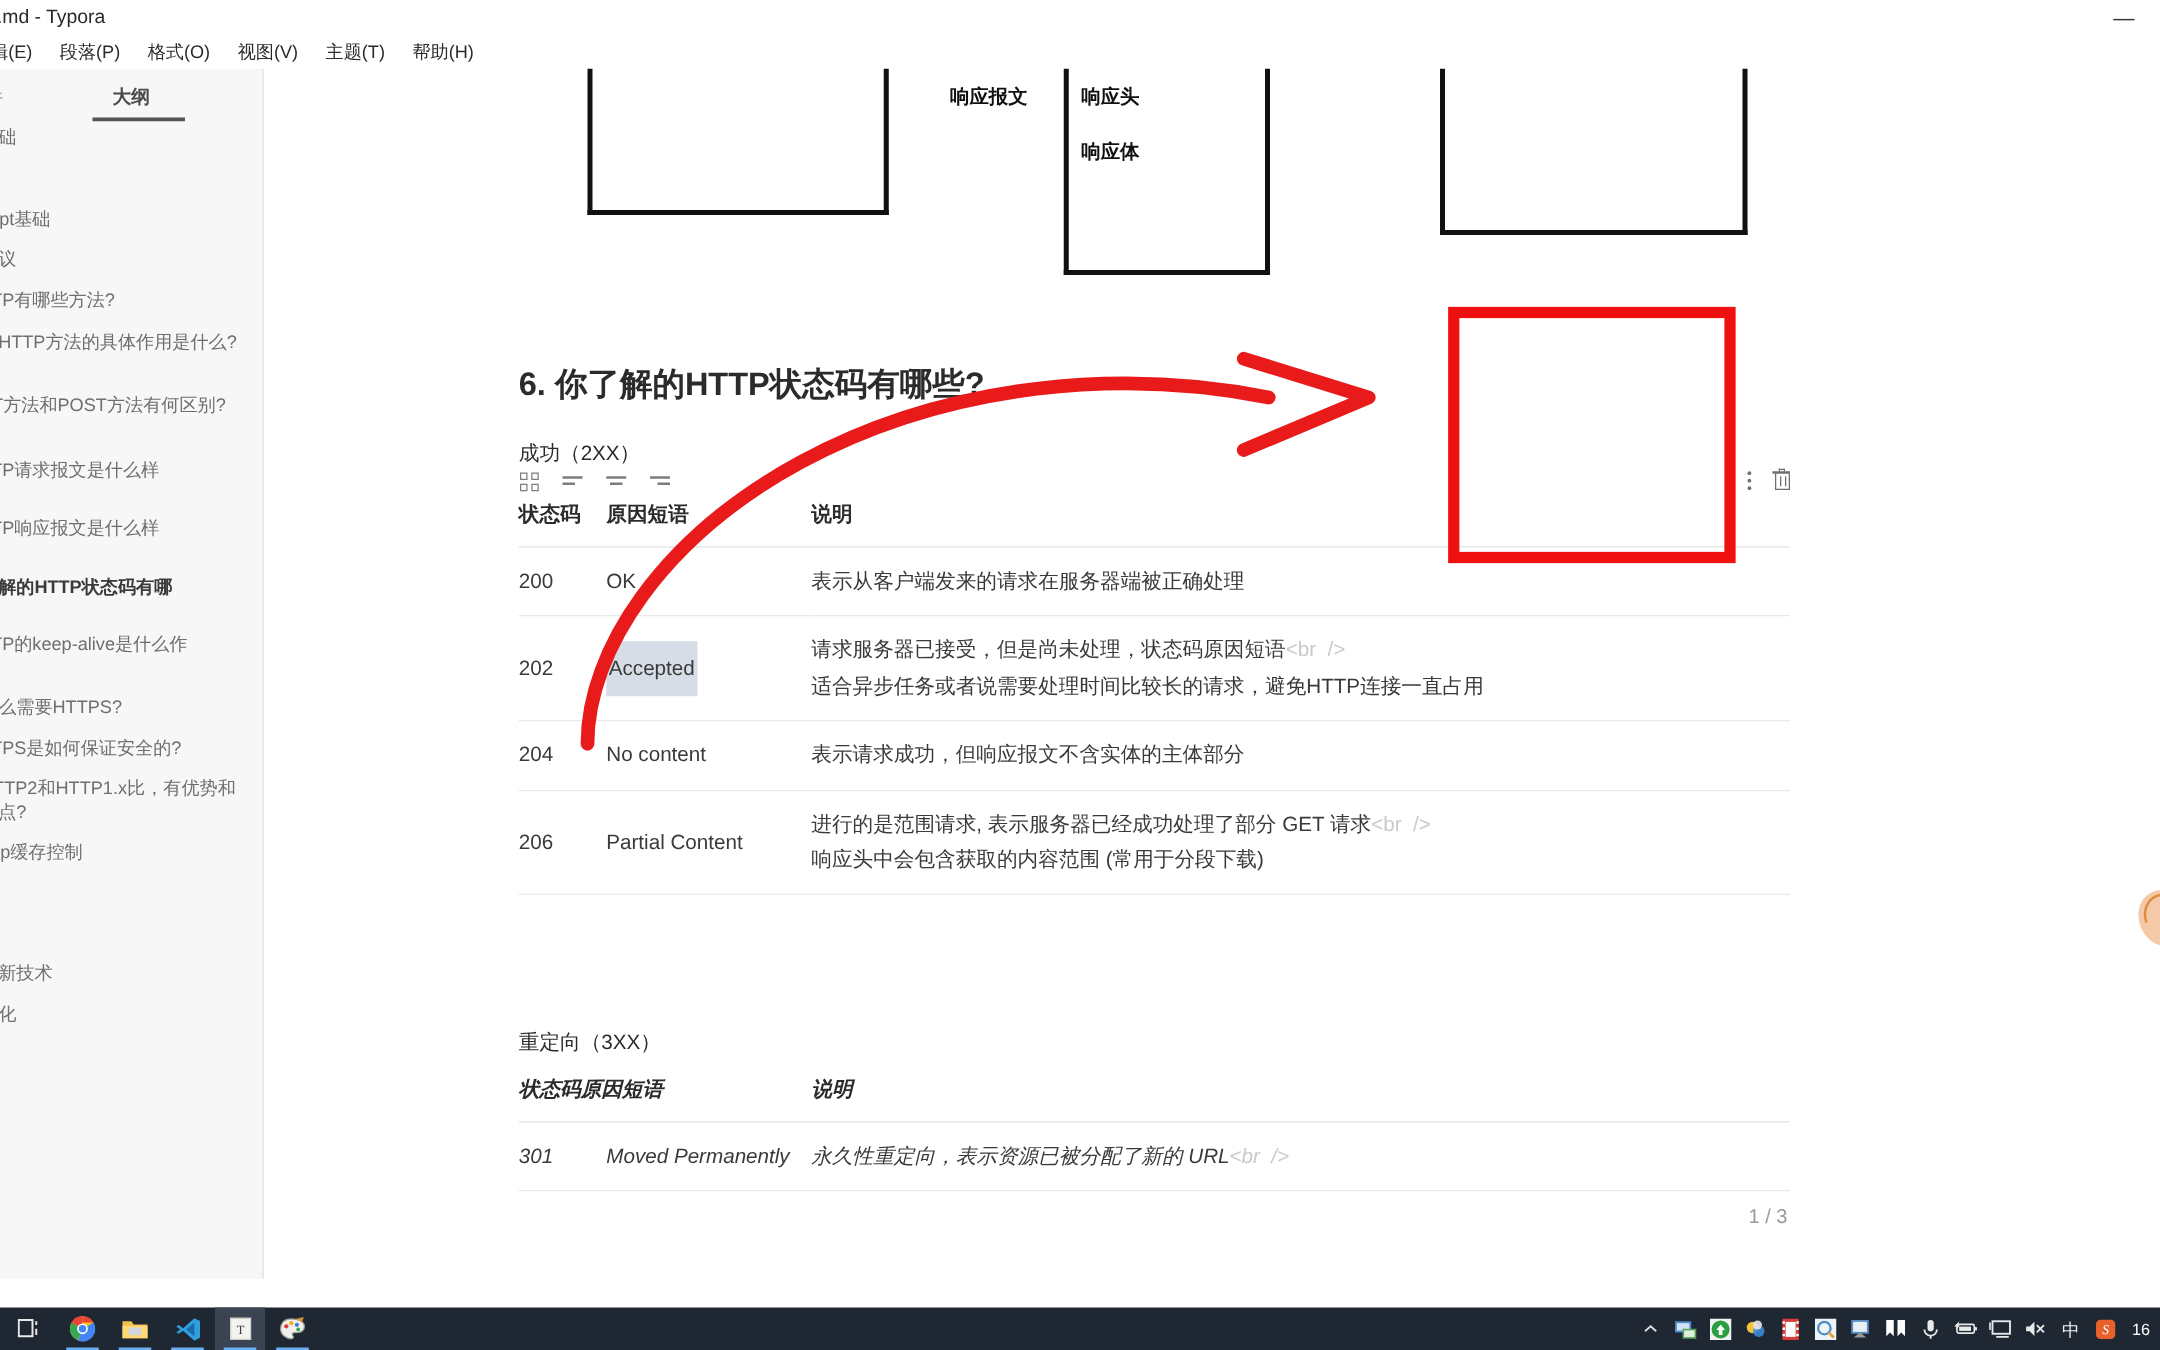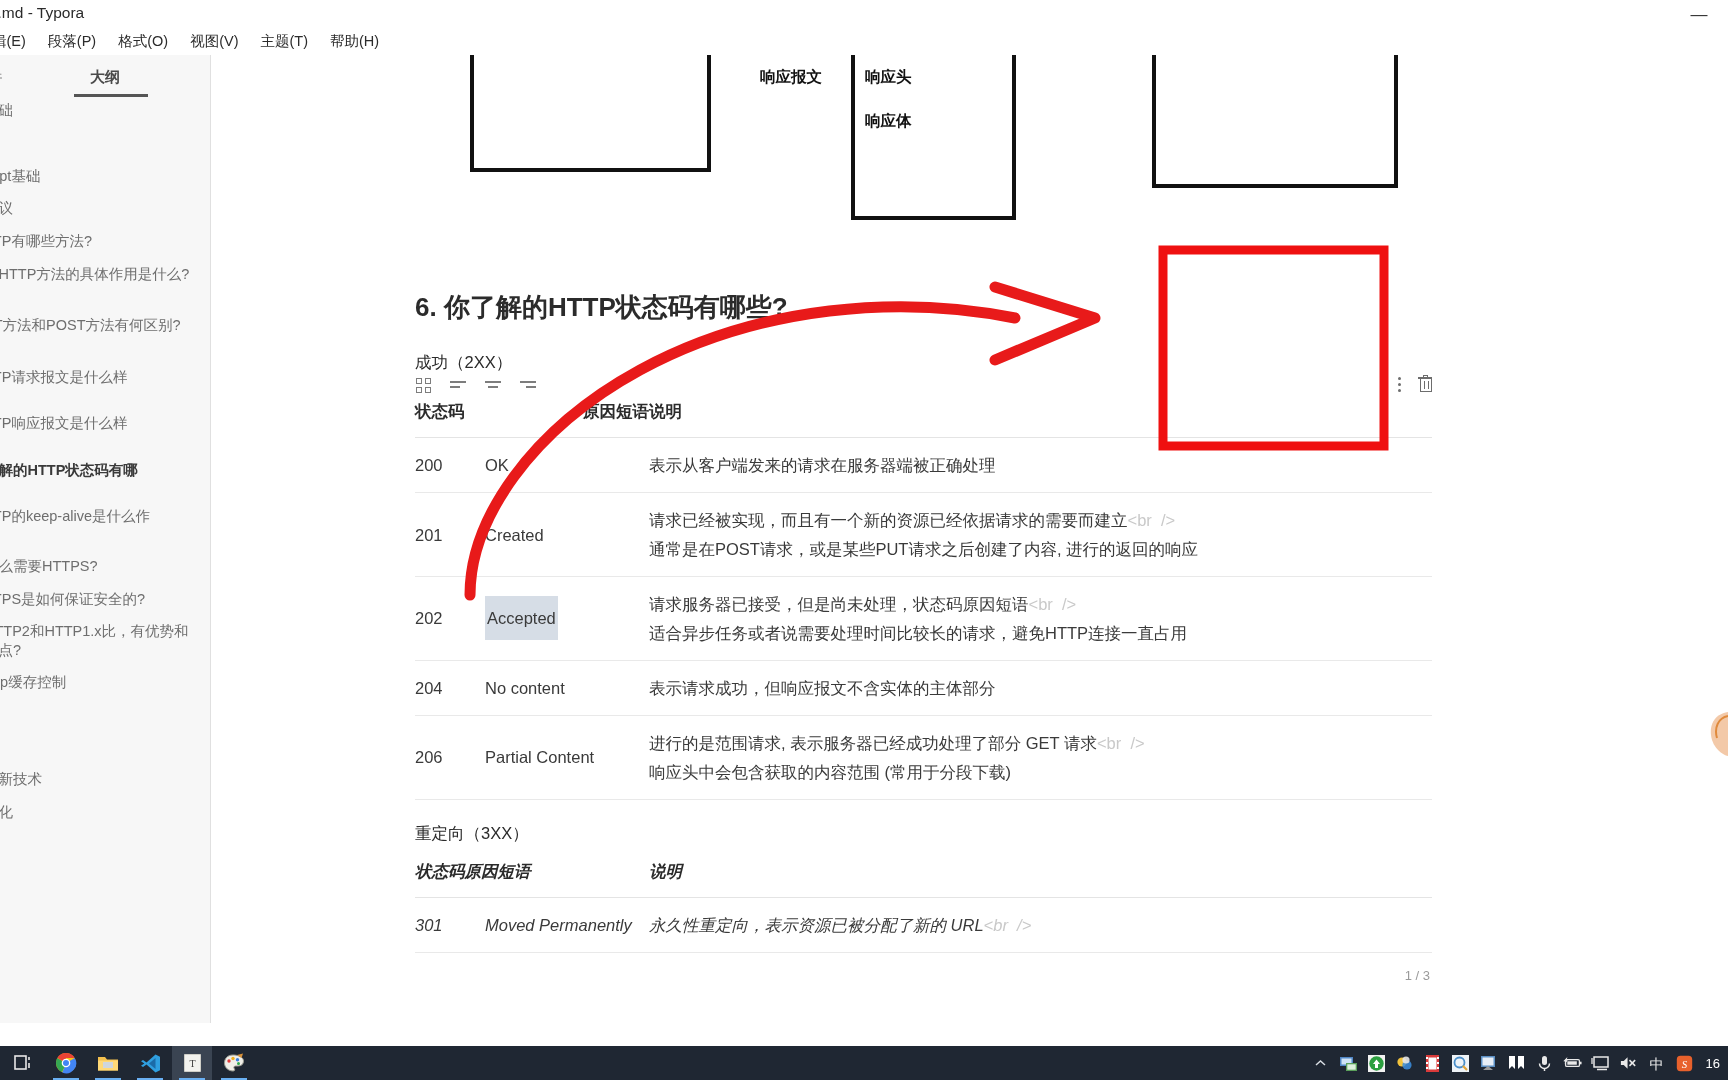--- a/index.html
+++ b/index.html
@@ -168,32 +168,32 @@
     border-bottom: 1px solid #e4e4e4;
   }
   table.md td {
     padding: 13px 0; vertical-align: middle;
     border-bottom: 1px solid #e9e9e9;
     line-height: 1.72;
   }
   table.md td.col-code { width: 70px; }
   table.md td.col-phrase { width: 164px; }
   table.md th.col-code { width: 70px; }
-  table.md th.col-phrase { width: 164px; text-align: right; }
+  table.md th.col-phrase { width: 164px; }
   .hl { background: #d6dde6; padding: 13px 2px; }
   .brtag { color: #c9c9c9; }
 
   
   .annot { position: absolute; left: 0; top: 0; width: 1728px; height: 1080px;
     pointer-events: none; }
 
   
   .page-count {
     position: absolute; right: 2px; bottom: 40px;
-    font-size: 13px; color: #9a9a9a; white-space: nowrap;
+    font-size: 16px; color: #9a9a9a; white-space: nowrap;
   }
   .right-deco {
     position: absolute; right: 0; top: 700px; width: 22px; height: 60px;
     overflow: hidden;
   }
 
   
   .taskbar {
     position: absolute; left: 0; bottom: 0; width: 1728px; height: 34px;
     background: #1f2733;
@@ -325,25 +325,20 @@
             <th>说明</th>
           </tr>
         </thead>
         <tbody id="tbody2xx">
             <tr>
               <td class="col-code">200</td>
               <td class="col-phrase">OK</td>
               <td><span>表示从客户端发来的请求在服务器端被正确处理</span></td>
             </tr>
             <tr>
-              <td class="col-code">201</td>
-              <td class="col-phrase">Created</td>
-              <td><span>请求已经被实现，而且有一个新的资源已经依据请求的需要而建立</span><span class="brtag">&lt;br&nbsp;&nbsp;/&gt;</span><br><span>通常是在POST请求，或是某些PUT请求之后创建了内容, 进行的返回的响应</span></td>
-            </tr>
-            <tr>
               <td class="col-code">202</td>
               <td class="col-phrase"><span class="hl">Accepted</span></td>
               <td><span>请求服务器已接受，但是尚未处理，状态码原因短语</span><span class="brtag">&lt;br&nbsp;&nbsp;/&gt;</span><br><span>适合异步任务或者说需要处理时间比较长的请求，避免HTTP连接一直占用</span></td>
             </tr>
             <tr>
               <td class="col-code">204</td>
               <td class="col-phrase">No content</td>
               <td><span>表示请求成功，但响应报文不含实体的主体部分</span></td>
             </tr>
             <tr>

